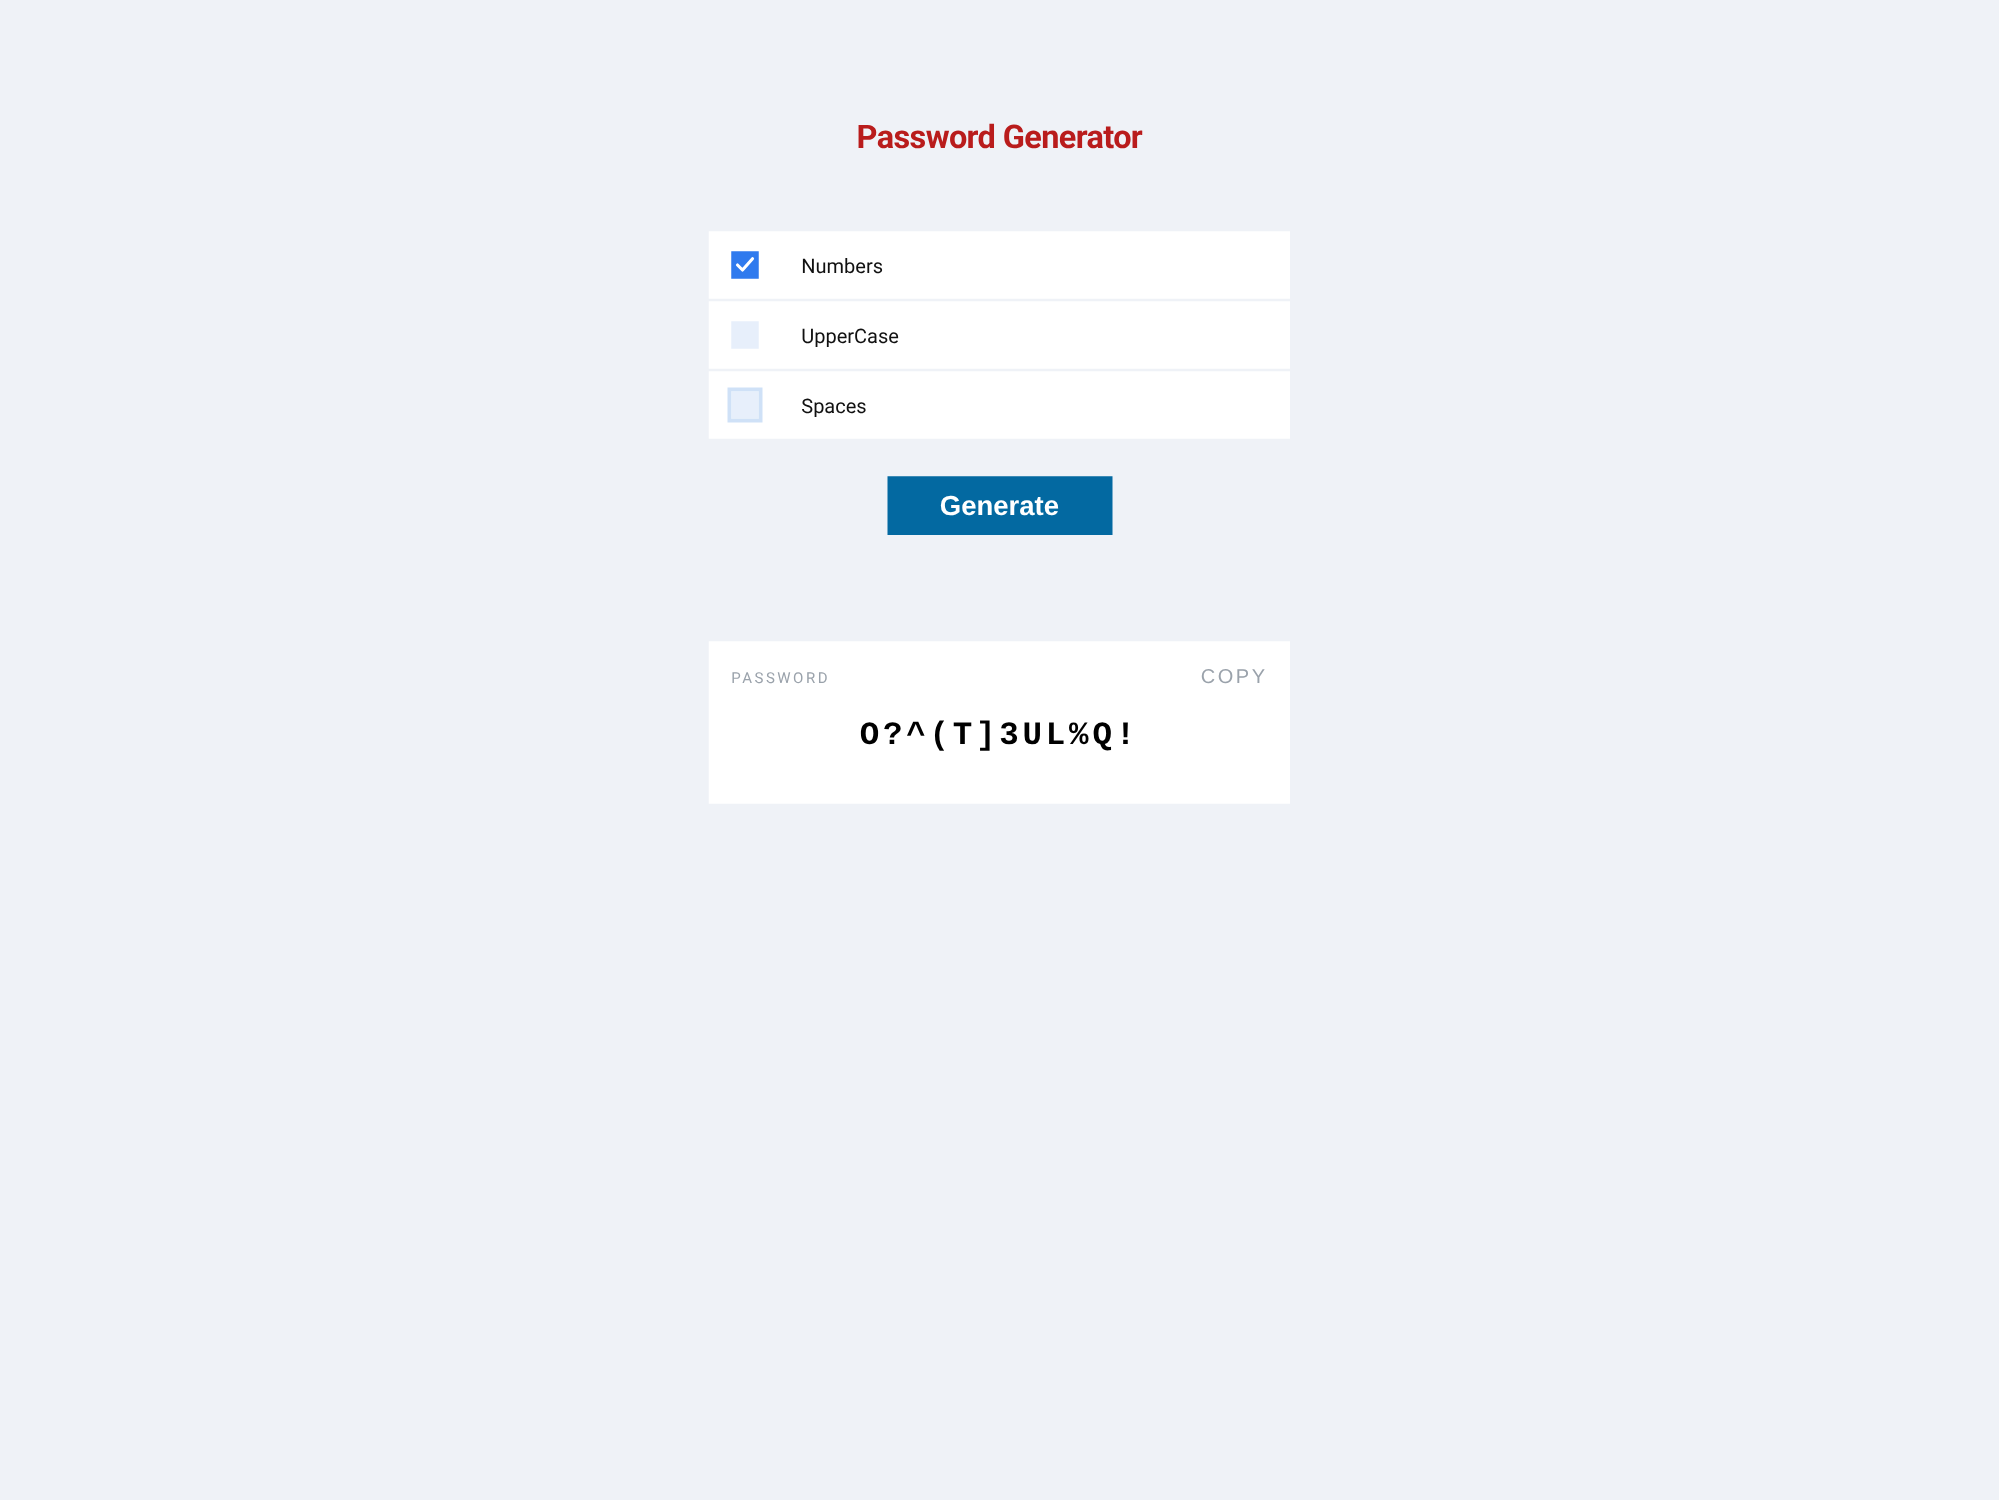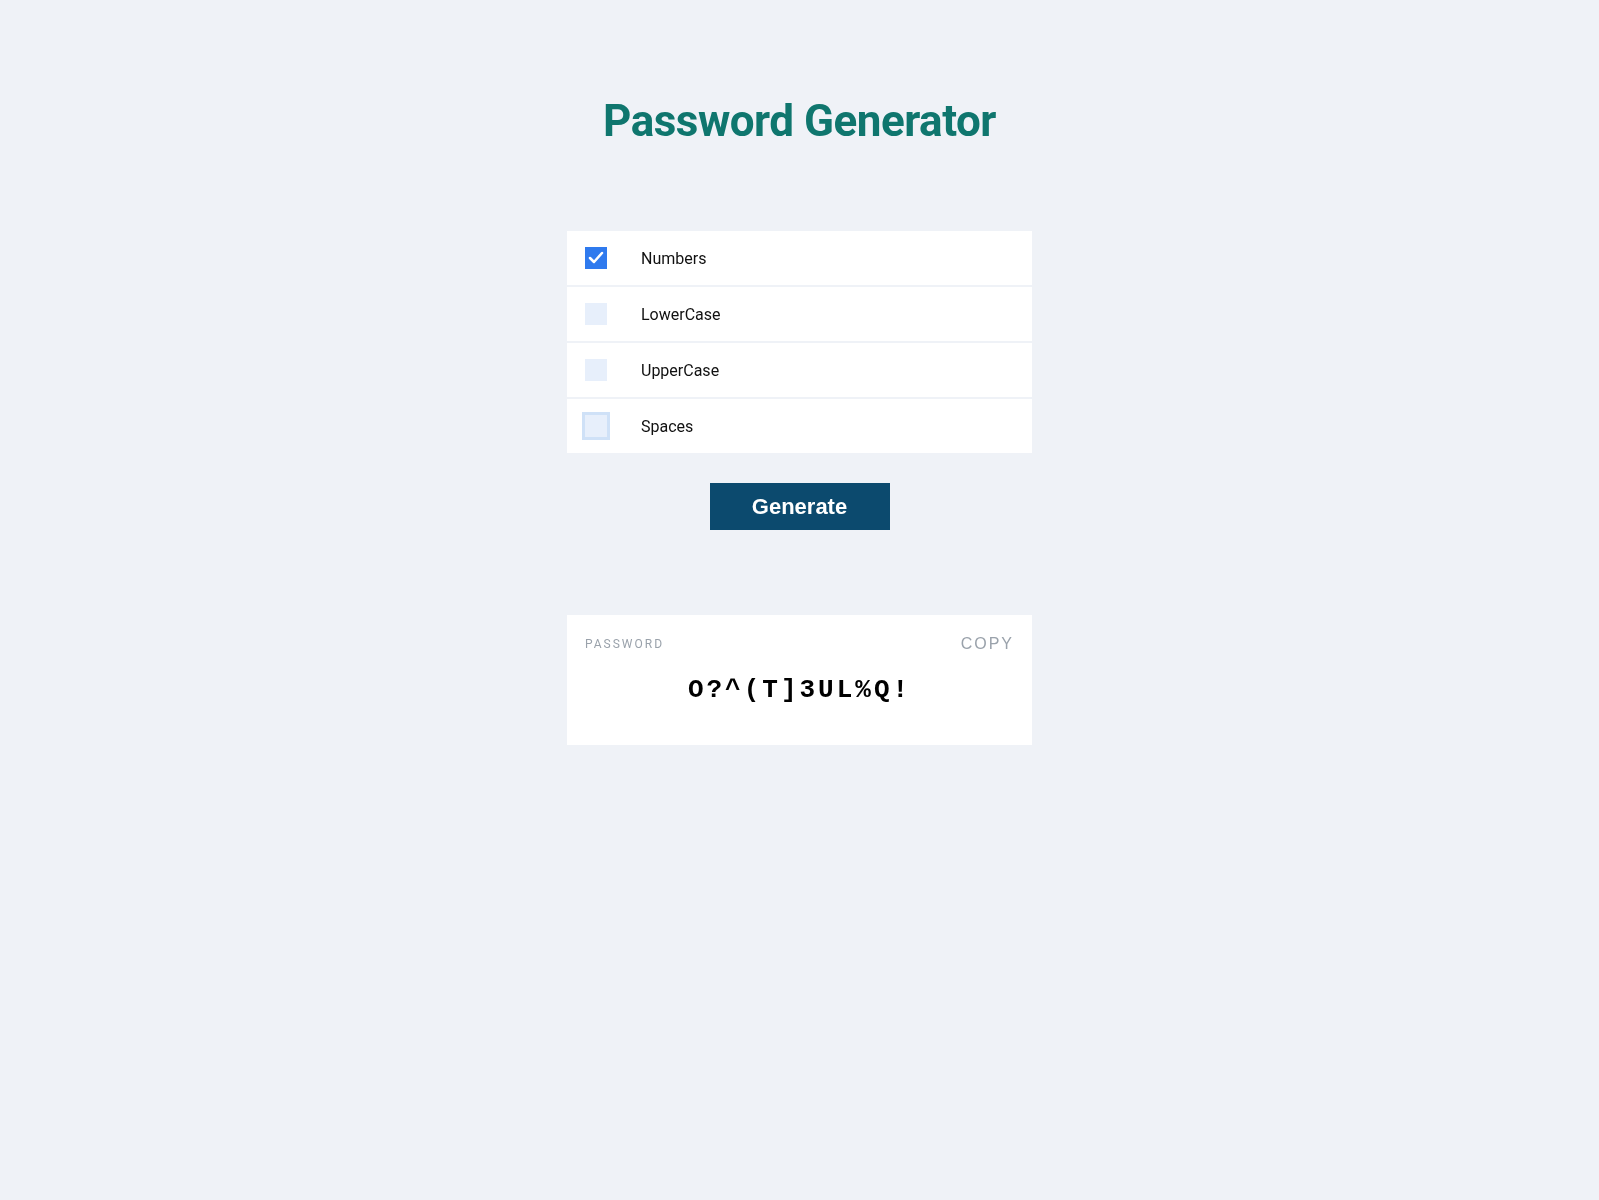--- a/index.html
+++ b/index.html
@@ -11,24 +11,24 @@
       font-family: -apple-system, BlinkMacSystemFont, "Segoe UI", Roboto, Helvetica, Arial, sans-serif;
       background: #eff2f7;
       width: 1599px;
       height: 1200px;
       display: flex;
       flex-direction: column;
       align-items: center;
       padding-top: 95px;
     }
     .title {
-      font-size: 44px;
+      font-size: 26px;
       font-weight: 700;
-      color: #0f766e;
-      margin-bottom: 84px;
+      color: #b91c1c;
+      margin-bottom: 60px;
       letter-spacing: -0.5px;
     }
     .options-panel {
       width: 465px;
       display: flex;
       flex-direction: column;
       gap: 2px;
     }
     .option-row {
       background: #fff;
@@ -60,21 +60,21 @@
     .checkbox svg {
       width: 16px;
       height: 16px;
     }
     .option-label {
       font-size: 16px;
       color: #111;
     }
     .generate-button {
       margin-top: 30px;
-      background: #0c4a6e;
+      background: #0369a1;
       color: #fff;
       border: none;
       font-size: 22px;
       font-weight: 600;
       padding: 12px 40px;
       cursor: pointer;
       width: 180px;
       height: 47px;
       display: flex;
       align-items: center;
@@ -125,24 +125,20 @@
   <div class="option-row">
     <div class="checkbox checked">
       <svg viewBox="0 0 16 16">
           <path d="M2 8 L6 12 L14 3" stroke="#fff" stroke-width="2.5" fill="none" stroke-linecap="round" stroke-linejoin="round"></path>
         </svg>
     </div>
     <span class="option-label">Numbers</span>
   </div>
   <div class="option-row">
     <div class="checkbox unchecked"></div>
-    <span class="option-label">LowerCase</span>
-  </div>
-  <div class="option-row">
-    <div class="checkbox unchecked"></div>
     <span class="option-label">UpperCase</span>
   </div>
   <div class="option-row">
     <div class="checkbox focused"></div>
     <span class="option-label">Spaces</span>
   </div>
 </div>
 
 <button class="generate-button">Generate</button>
 

